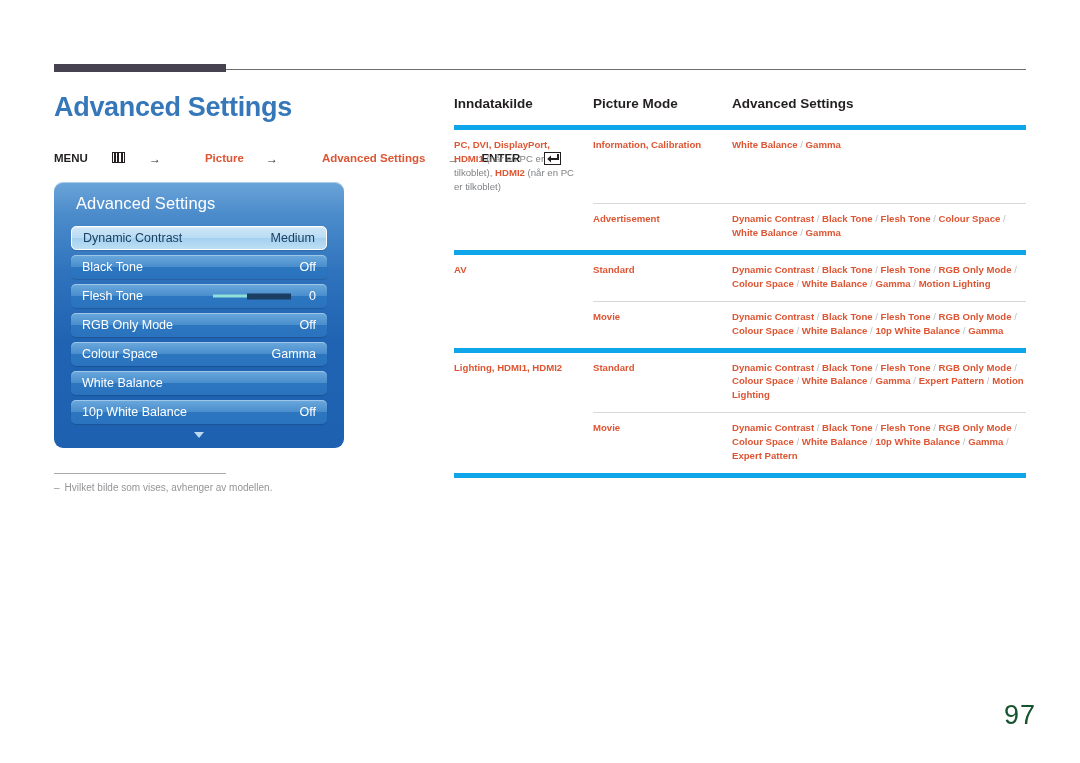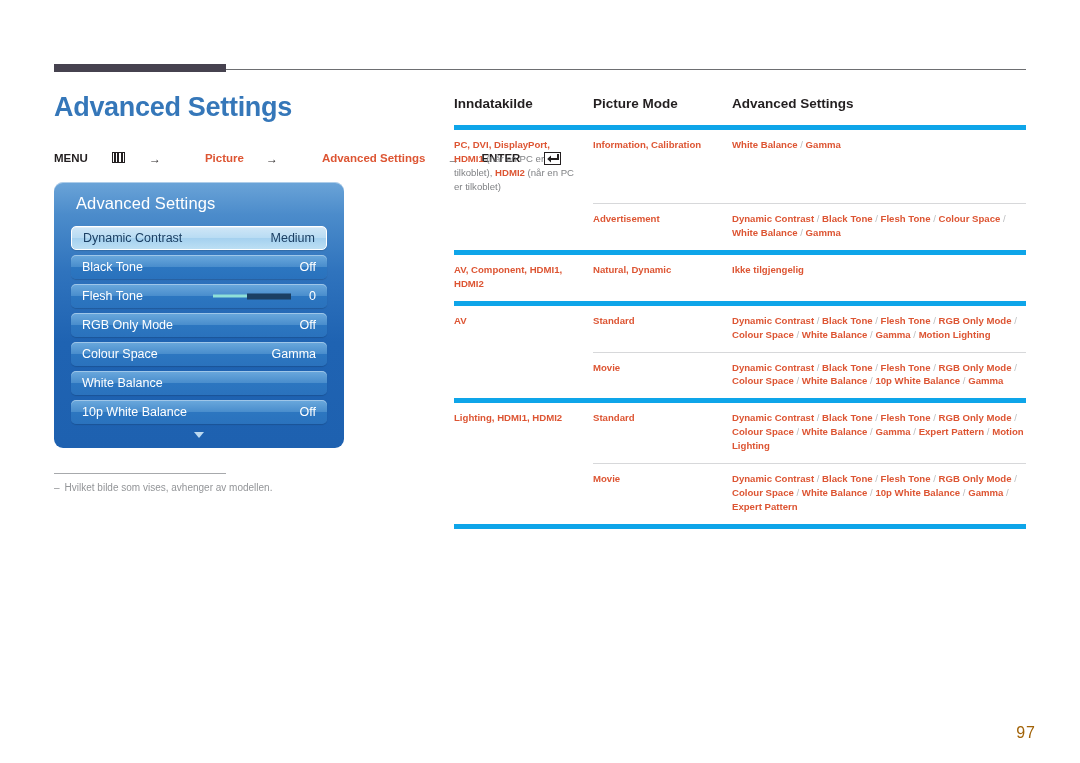--- a/index.html
+++ b/index.html
@@ -240,23 +240,23 @@
   .sep-inner > td.c2, .sep-inner > td.c3 { border-top: 1px solid #d7d8da; }
   td .muted { color: #808285; font-weight: normal; }
   td .slash { color: #bbbdbf; font-weight: normal; }
   td.na { color: #58595b; font-weight: normal; }
   .nowrapish { display: inline; }
 
   
   #page-number {
     position: absolute;
     right: 44px;
-    top: 724px;
-    font-size: 16px;
-    color: #a16207;
+    top: 700px;
+    font-size: 27px;
+    color: #14532d;
     letter-spacing: 1px;
   }
 </style>
 </head>
 <body>
 
 <div id="top-rule-thin"></div>
 <div id="top-rule-thick"></div>
 
 <div id="page-title">Advanced Settings</div>
@@ -339,25 +339,20 @@
           <td class="c1"><span class="">PC, DVI, DisplayPort, HDMI1</span> <span class="muted">(når en PC er tilkoblet),</span> <span class="">HDMI2</span> <span class="muted">(når en PC er tilkoblet)</span></td>
           <td class="c2">Information, Calibration</td>
           <td class="c3"><span class="nowrapish">White Balance</span><span class="slash"> / </span><span class="nowrapish">Gamma</span></td>
         </tr>
         <tr class="sep-inner">
           <td class="c1"></td>
           <td class="c2">Advertisement</td>
           <td class="c3"><span class="nowrapish">Dynamic Contrast</span><span class="slash"> / </span><span class="nowrapish">Black Tone</span><span class="slash"> / </span><span class="nowrapish">Flesh Tone</span><span class="slash"> / </span><span class="nowrapish">Colour Space</span><span class="slash"> / </span><span class="nowrapish">White Balance</span><span class="slash"> / </span><span class="nowrapish">Gamma</span></td>
         </tr>
         <tr class="sep-full">
-          <td class="c1"><span class="">AV, Component, HDMI1,</span> <span class="">HDMI2</span></td>
-          <td class="c2">Natural, Dynamic</td>
-          <td class="c3 na">Ikke tilgjengelig</td>
-        </tr>
-        <tr class="sep-full">
           <td class="c1"><span class="">AV</span></td>
           <td class="c2">Standard</td>
           <td class="c3"><span class="nowrapish">Dynamic Contrast</span><span class="slash"> / </span><span class="nowrapish">Black Tone</span><span class="slash"> / </span><span class="nowrapish">Flesh Tone</span><span class="slash"> / </span><span class="nowrapish">RGB Only Mode</span><span class="slash"> / </span><span class="nowrapish">Colour Space</span><span class="slash"> / </span><span class="nowrapish">White Balance</span><span class="slash"> / </span><span class="nowrapish">Gamma</span><span class="slash"> / </span><span class="nowrapish">Motion Lighting</span></td>
         </tr>
         <tr class="sep-inner">
           <td class="c1"></td>
           <td class="c2">Movie</td>
           <td class="c3"><span class="nowrapish">Dynamic Contrast</span><span class="slash"> / </span><span class="nowrapish">Black Tone</span><span class="slash"> / </span><span class="nowrapish">Flesh Tone</span><span class="slash"> / </span><span class="nowrapish">RGB Only Mode</span><span class="slash"> / </span><span class="nowrapish">Colour Space</span><span class="slash"> / </span><span class="nowrapish">White Balance</span><span class="slash"> / </span><span class="nowrapish">10p White Balance</span><span class="slash"> / </span><span class="nowrapish">Gamma</span></td>
         </tr>
         <tr class="sep-full">

